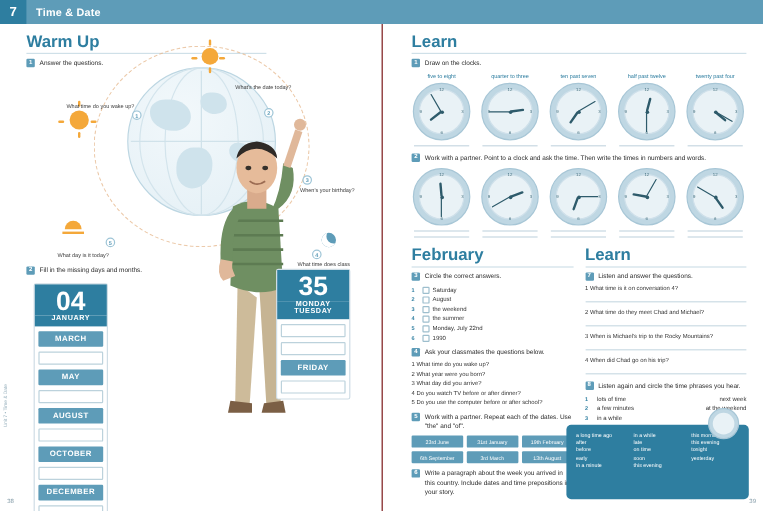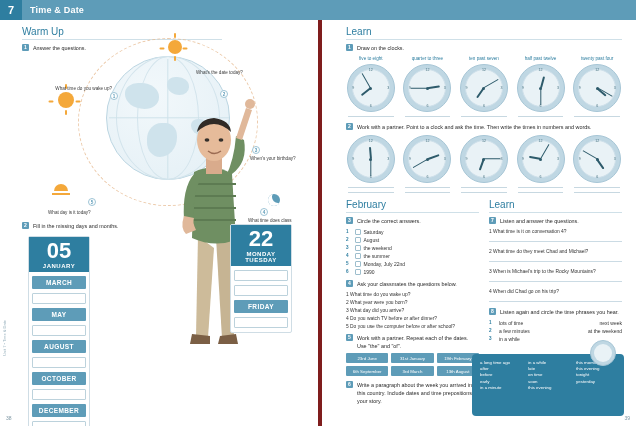--- a/index.html
+++ b/index.html
@@ -31,29 +31,29 @@
     color:#fff; font-size: 9px; font-weight: bold; margin-left: 8px;
     letter-spacing: .2px;
   }
   
   .left-page {
     position:absolute; top:20px; left:0; width: 318px; bottom:0;
     background:#fff;
   }
   .right-page {
     position:absolute; top:20px; left:318px; width: 318px; bottom:0;
-    background:#fff; border-left: 4px solid #7f1d1d;
+    background:#fff; border-left: 1px solid #7f1d1d;
   }
   .spine {
     position:absolute; top:20px; left:317px; width:2px; bottom:0;
     background: linear-gradient(to right,#eef3f6,#dbe6ec,#eef3f6);
   }
   
   .sec-title {
-    color:#2e7ea0; font-size: 10px; font-weight: normal;
+    color:#2e7ea0; font-size: 14px; font-weight: bold;
     margin: 0 0 2px 0;
   }
   .sec-rule { height:1px; background:#cfe0e8; margin-bottom:4px; }
   .task {
     display:flex; align-items:flex-start; gap:4px;
     font-size: 5.4px; color:#333; margin-bottom: 3px;
   }
   .tnum {
     width: 7px; height: 7px; flex:0 0 7px;
     background:#5e9cb8; color:#fff; font-size:5px; font-weight:bold;
@@ -298,36 +298,36 @@
       </svg>
     </div>
 
     <div class="task" style="position:absolute;left:22px;top:202px;">
       <div class="tnum">2</div>
       <div class="tlabel">Fill in the missing days and months.</div>
     </div>
 
     <div class="cal-area">
       <div class="card" style="left:6px;top:6px;">
-        <div class="big">05</div>
+        <div class="big">04</div>
         <div class="sub">JANUARY</div>
         <div class="bar">MARCH</div>
         <div class="blank"></div>
         <div class="bar">MAY</div>
         <div class="blank"></div>
         <div class="bar">AUGUST</div>
         <div class="blank"></div>
         <div class="bar">OCTOBER</div>
         <div class="blank"></div>
         <div class="bar">DECEMBER</div>
         <div class="blank"></div>
       </div>
 
       <div class="card" style="left:208px;top:-6px;">
-        <div class="big">22</div>
+        <div class="big">35</div>
         <div class="sub" style="white-space:pre-line;">MONDAY
 TUESDAY</div>
         <div class="blank"></div>
         <div class="blank"></div>
         <div class="bar">FRIDAY</div>
         <div class="blank"></div>
       </div>
     </div>
 
     <div class="side-note">Unit 7 • Time &amp; Date</div>

